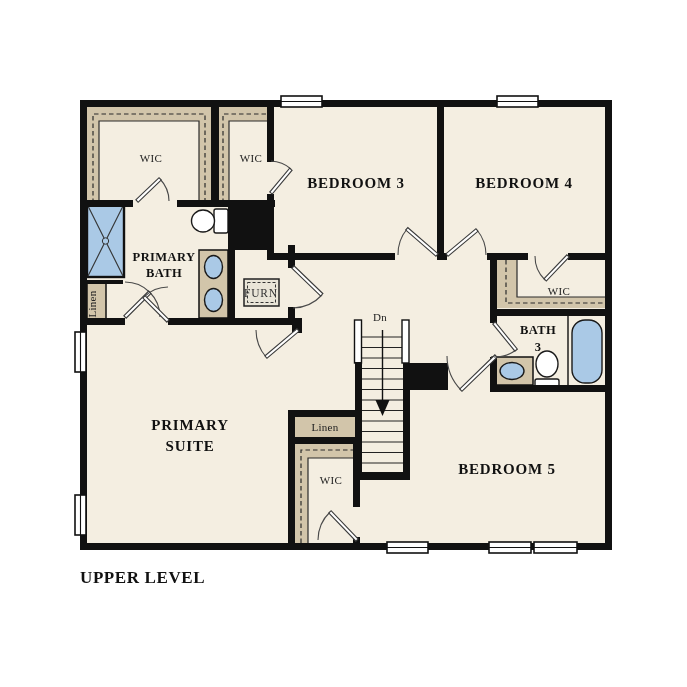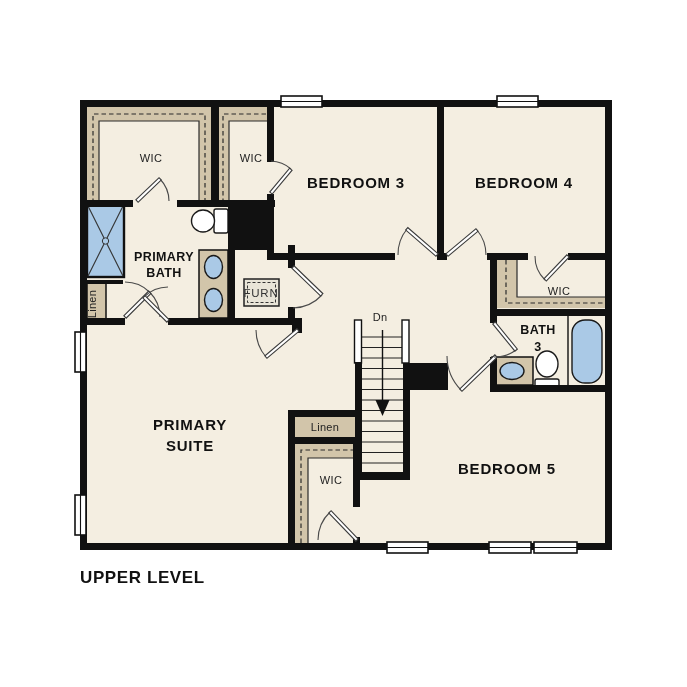--- a/index.html
+++ b/index.html
@@ -4,21 +4,21 @@
 <style>
   :root{
     --floor:#f4eee1;
     --closet:#d2c5aa;
     --wall:#111111;
     --fixture:#aac9e6;
     --background:#ffffff;
   }
   html,body{margin:0;padding:0;background:var(--background);}
   .stage{width:687px;height:687px;position:relative;background:var(--background);
-         font-family:Liberation Sans, sans-serif;}
+         font-family:Liberation Serif, serif;}
   svg{display:block;}
   .floor{fill:var(--floor);}
   .closet{fill:var(--closet);}
   .wall{fill:var(--wall);}
   .blue{fill:var(--fixture);stroke:#1a1a1a;stroke-width:1.4;}
   .white-fix{fill:#ffffff;stroke:#1a1a1a;stroke-width:1.4;}
   .shelf{fill:none;stroke:#2b2b2b;stroke-width:1.2;}
   .dash{fill:none;stroke:#2b2b2b;stroke-width:1.2;stroke-dasharray:4.5 3;}
   .leaf{fill:#ffffff;stroke:#3c3c3c;stroke-width:1.1;}
   .arc{fill:none;stroke:#4a4a4a;stroke-width:1.1;}

